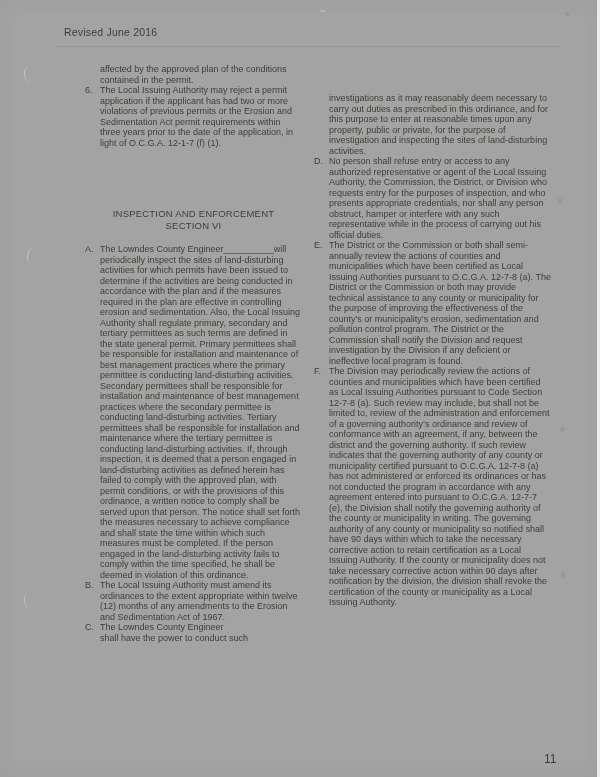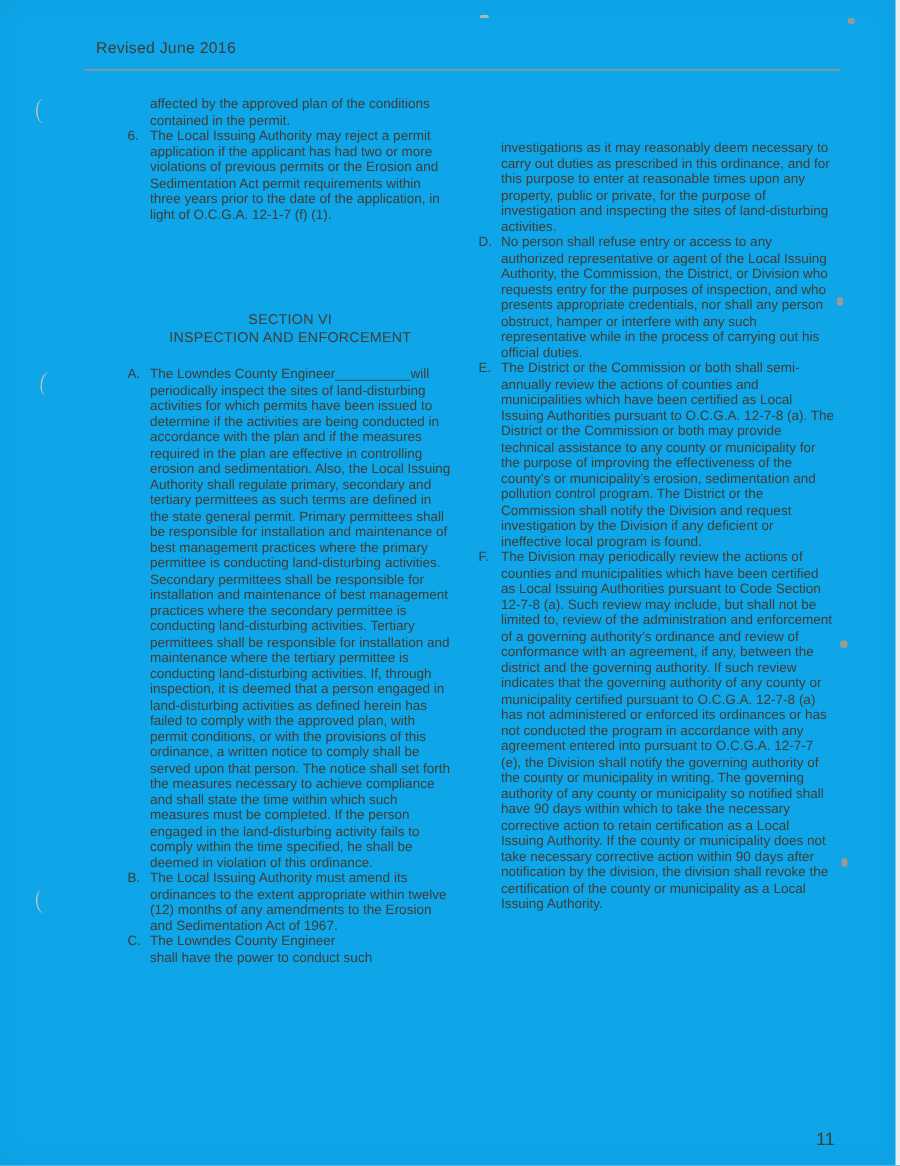--- a/index.html
+++ b/index.html
@@ -5,21 +5,21 @@
   * { margin: 0; padding: 0; box-sizing: border-box; }
   html, body { width: 600px; height: 777px; }
   body {
     font-family: "Liberation Sans", "DejaVu Sans", sans-serif;
     background: #ffffff;
   }
   .page {
     position: relative;
     width: 600px;
     height: 777px;
-    background: #0ea5e9;
+    background: #a3a3a3;
     color: #3e3e37;
     overflow: hidden;
     box-shadow: inset 0 0 20px rgba(60,60,50,0.05);
   }
   .header-text {
     position: absolute;
     left: 64px;
     top: 26px;
     font-size: 10.5px;
     letter-spacing: 0.2px;
@@ -31,21 +31,21 @@
     width: 504px;
     height: 1px;
     background: #97978f;
   }
   .content {
     position: absolute;
     left: 85px;
     top: 64px;
     width: 472px;
     display: flex;
-    gap: 17px;
+    gap: 12px;
     font-size: 9px;
     line-height: 10.5px;
     text-align: left;
   }
   .col-left { width: 217px; }
   .col-right { width: 238px; margin-top: 29px; }
   .cont { padding-left: 15px; }
   .item { display: flex; }
   .item .label { flex: 0 0 15px; }
   .item .text { flex: 1; }
@@ -103,22 +103,22 @@
 
     <div class="col-left">
       <p class="cont">affected by the approved plan of the conditions contained in the permit.</p>
 
       <div class="item">
         <span class="label">6.</span>
         <div class="text">The Local Issuing Authority may reject a permit application if the applicant has had two or more violations of previous permits or the Erosion and Sedimentation Act permit requirements within three years prior to the date of the application, in light of O.C.G.A. 12-1-7 (f) (1).</div>
       </div>
 
       <div class="section-heading">
+        <div>INSPECTION AND ENFORCEMENT</div>
         <div>SECTION VI</div>
-        <div>INSPECTION AND ENFORCEMENT</div>
       </div>
 
       <div class="item">
         <span class="label">A.</span>
         <div class="text">The Lowndes County Engineer__________will periodically inspect the sites of land-disturbing activities for which permits have been issued to determine if the activities are being conducted in accordance with the plan and if the measures required in the plan are effective in controlling erosion and sedimentation.  Also, the Local Issuing Authority shall regulate primary, secondary and tertiary permittees as such terms are defined in the state general permit.  Primary permittees shall be responsible for installation and maintenance of best management practices where the primary permittee is conducting land-disturbing activities. Secondary permittees shall be responsible for installation and maintenance of best management practices where the secondary permittee is conducting land-disturbing activities.  Tertiary permittees shall be responsible for installation and maintenance where the tertiary permittee is conducting land-disturbing activities.   If, through inspection, it is deemed that a person engaged in land-disturbing activities as defined herein has failed to comply with the approved plan, with permit conditions, or with the provisions of this ordinance, a written notice to comply shall be served upon that person.  The notice shall set forth the measures necessary to achieve compliance and shall state the time within which such measures must be completed.  If the person engaged in the land-disturbing activity fails to comply within the time specified, he shall be deemed in violation of this ordinance.</div>
       </div>
 
       <div class="item">
         <span class="label">B.</span>
         <div class="text">The Local Issuing Authority must amend its ordinances to the extent appropriate within twelve (12) months of any amendments to the Erosion and Sedimentation Act of 1967.</div>

